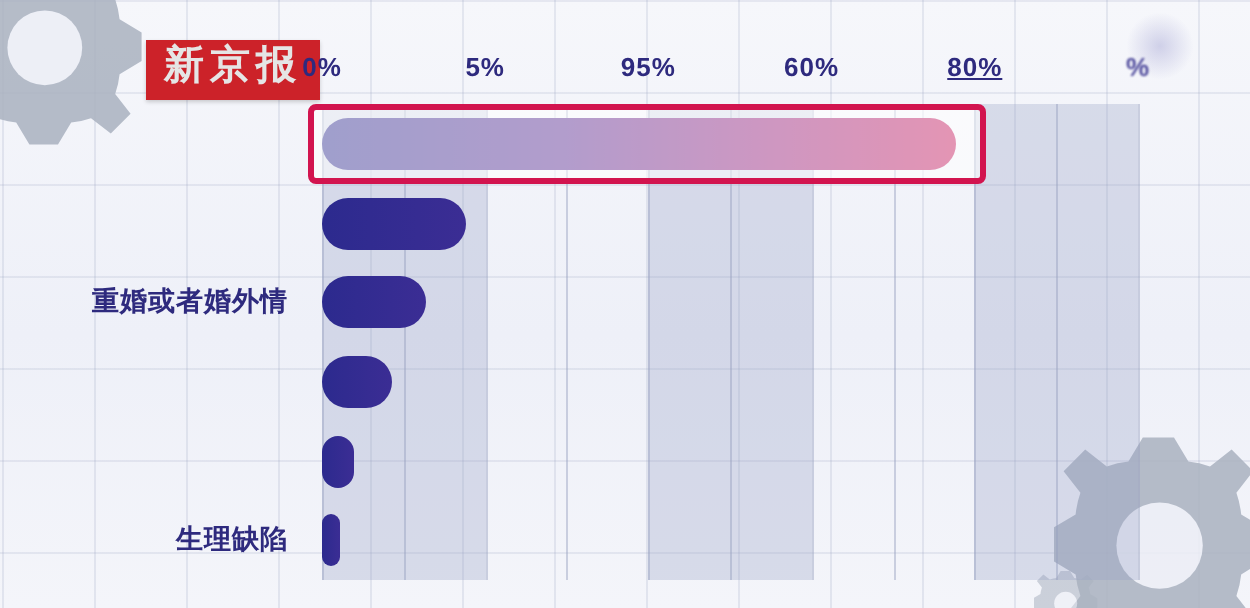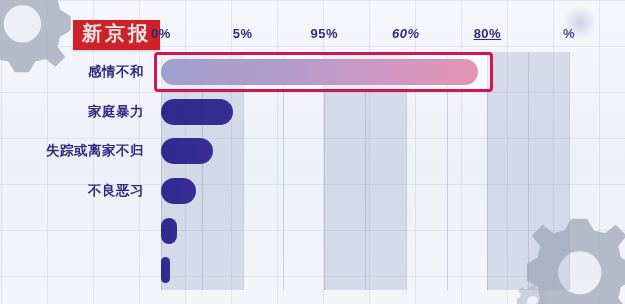--- a/index.html
+++ b/index.html
@@ -218,30 +218,28 @@
   </span>
 
   <div id="watermark"></div>
 
   <div id="logo">新京报</div>
 
   <div id="xaxis">
       <span class="tick" style="left: 161px;">0%</span>
       <span class="tick" style="left: 242.6px;">5%</span>
       <span class="tick" style="left: 324.2px;">95%</span>
-      <span class="tick" style="left: 405.8px; font-style: italic;">60%</span>
+      <span class="tick" style="left: 405.8px;">60%</span>
       <span class="tick" style="left: 487.4px; text-decoration: underline;">80%</span>
       <span class="tick cut" style="left: 569px;">%</span>
     </div>
 
   <div id="catcol">
-      <div class="cat" style="top: 19.8333px;">感情不和</div>
-      <div class="cat" style="top: 59.5px;">家庭暴力</div>
-      <div class="cat" style="top: 99.1667px;">失踪或离家不归</div>
-      <div class="cat" style="top: 138.833px;">不良恶习</div>
+      <div class="cat" style="top: 99.1667px;">重婚或者婚外情</div>
+      <div class="cat" style="top: 218.167px;">生理缺陷</div>
     </div>
 
   <div id="plot">
     <div id="bands">
         <div class="band" style="left: 0px; width: 81.6px;"></div>
         <div class="band" style="left: 163.2px; width: 81.6px;"></div>
         <div class="band" style="left: 326.4px; width: 81.6px;"></div>
       </div>
     <div id="vlines">
         <div class="vline" style="left: 0px;"></div>

